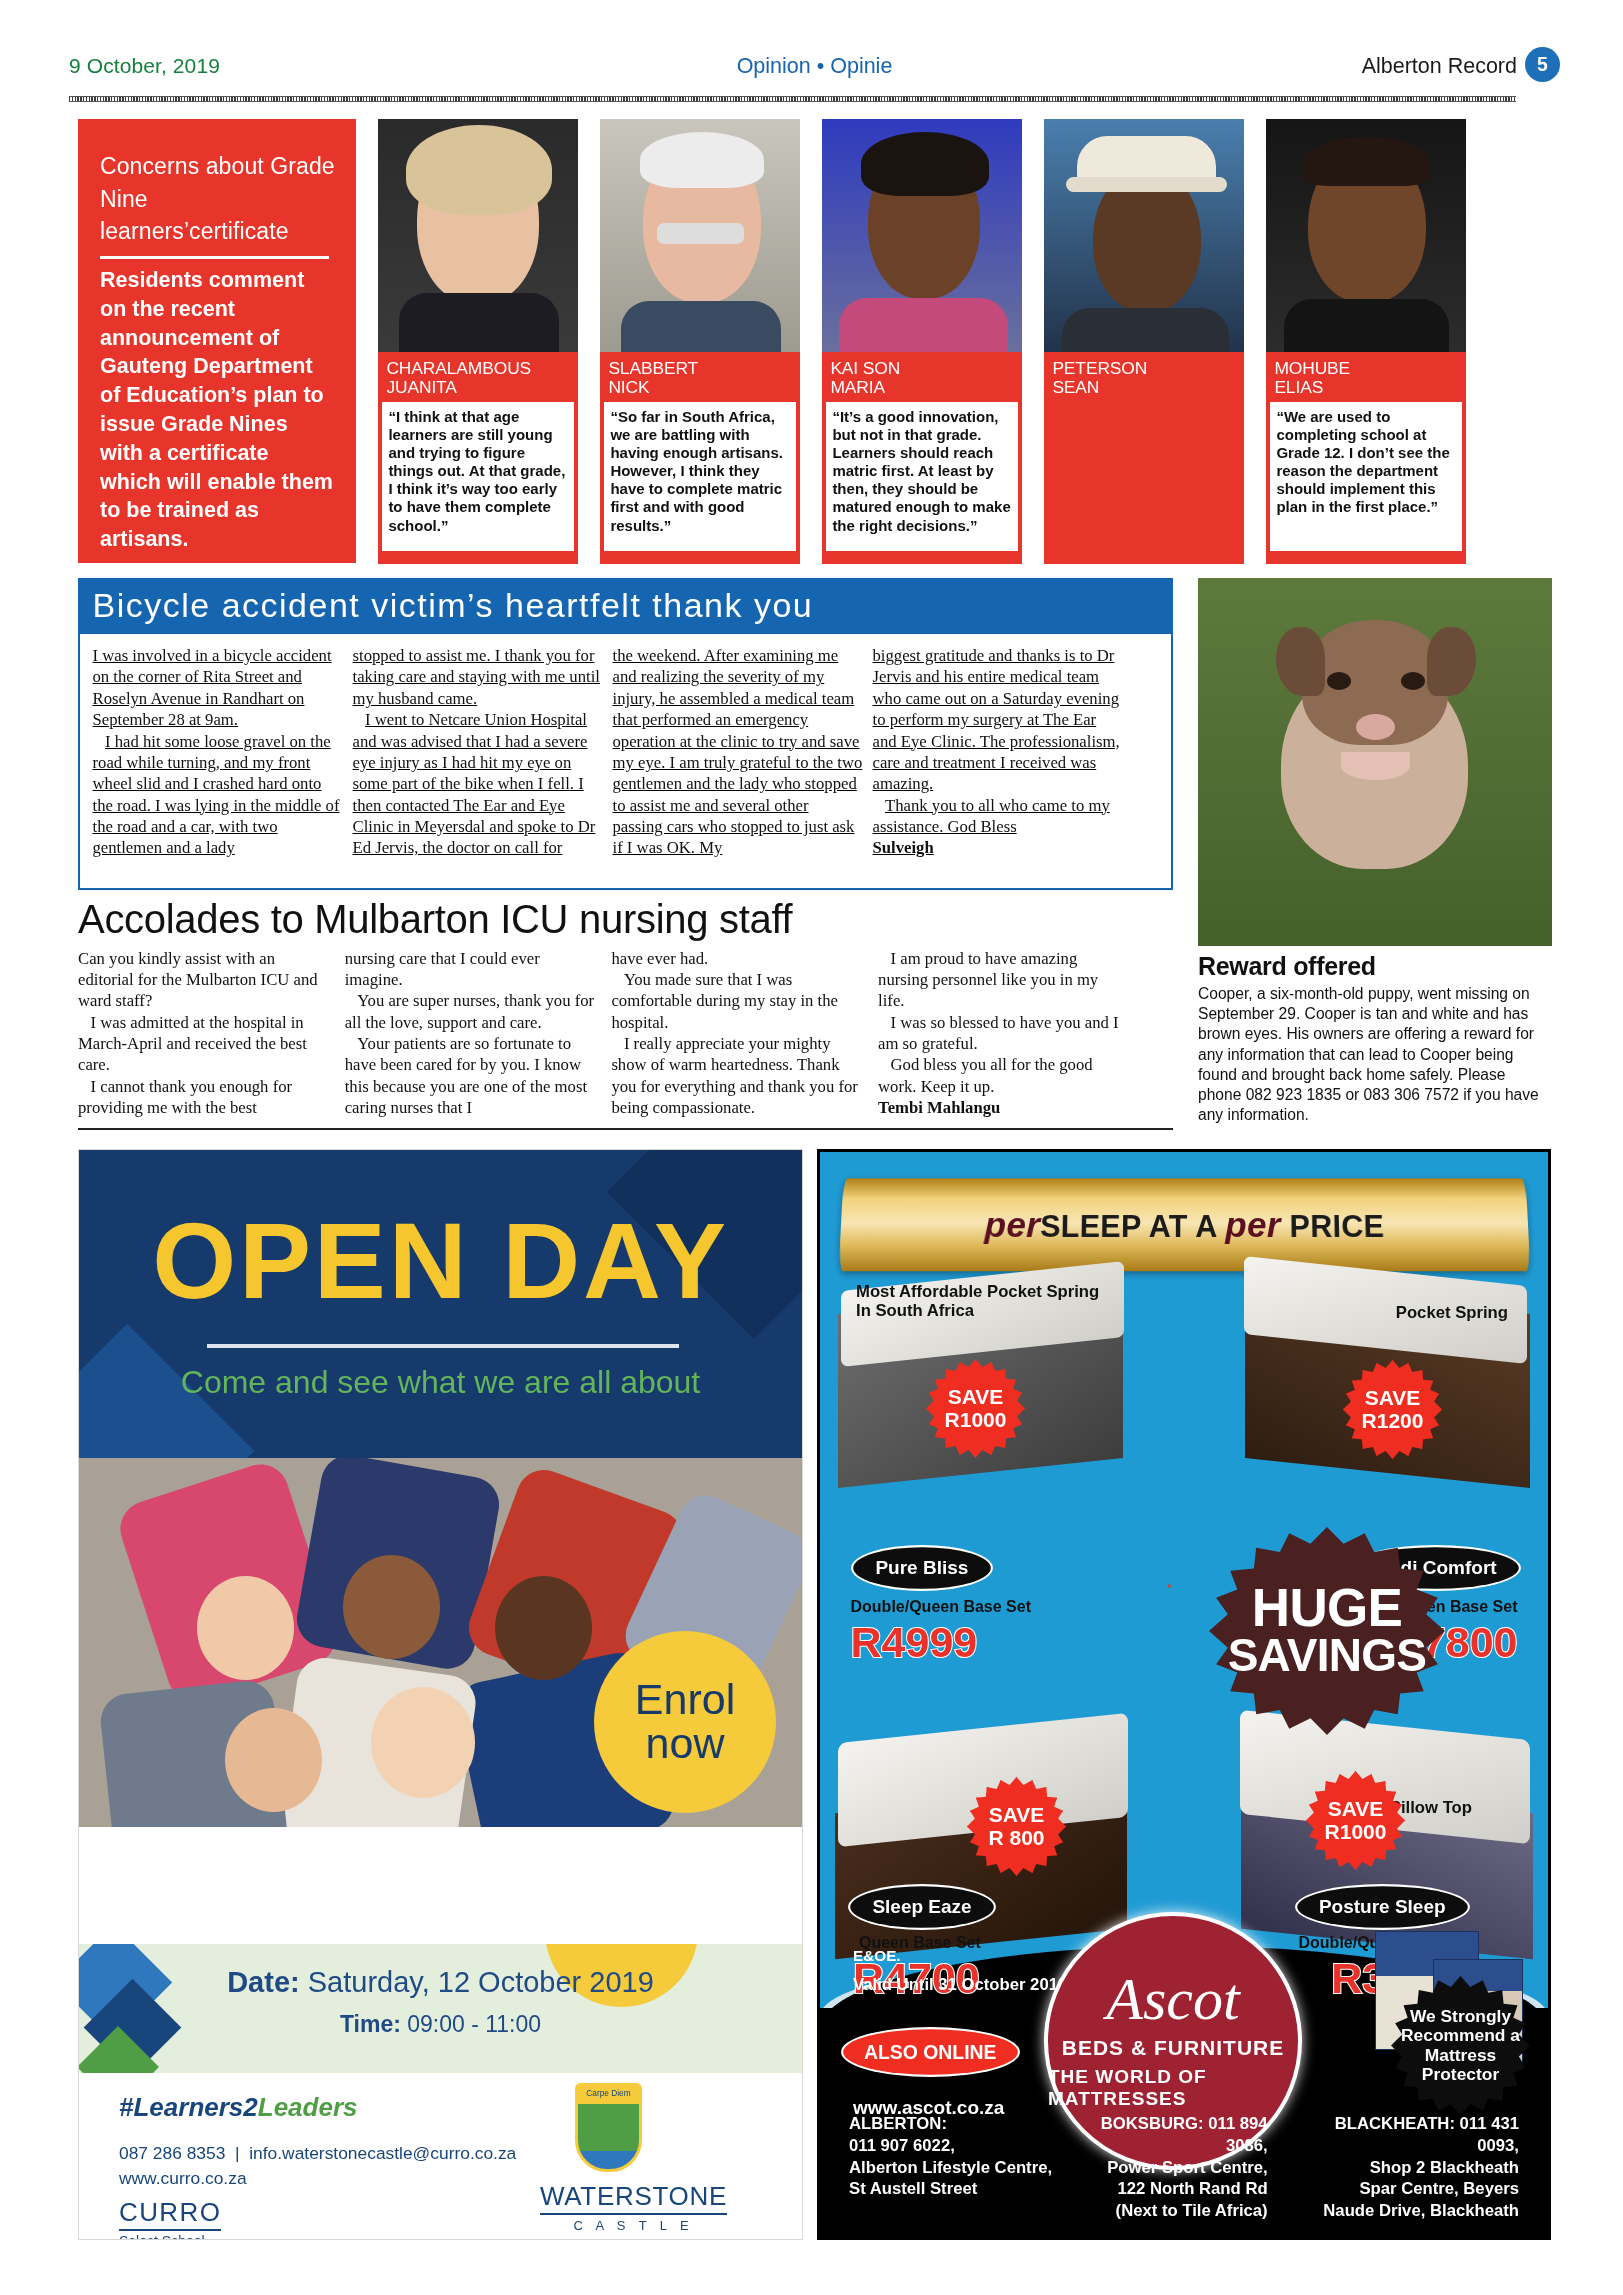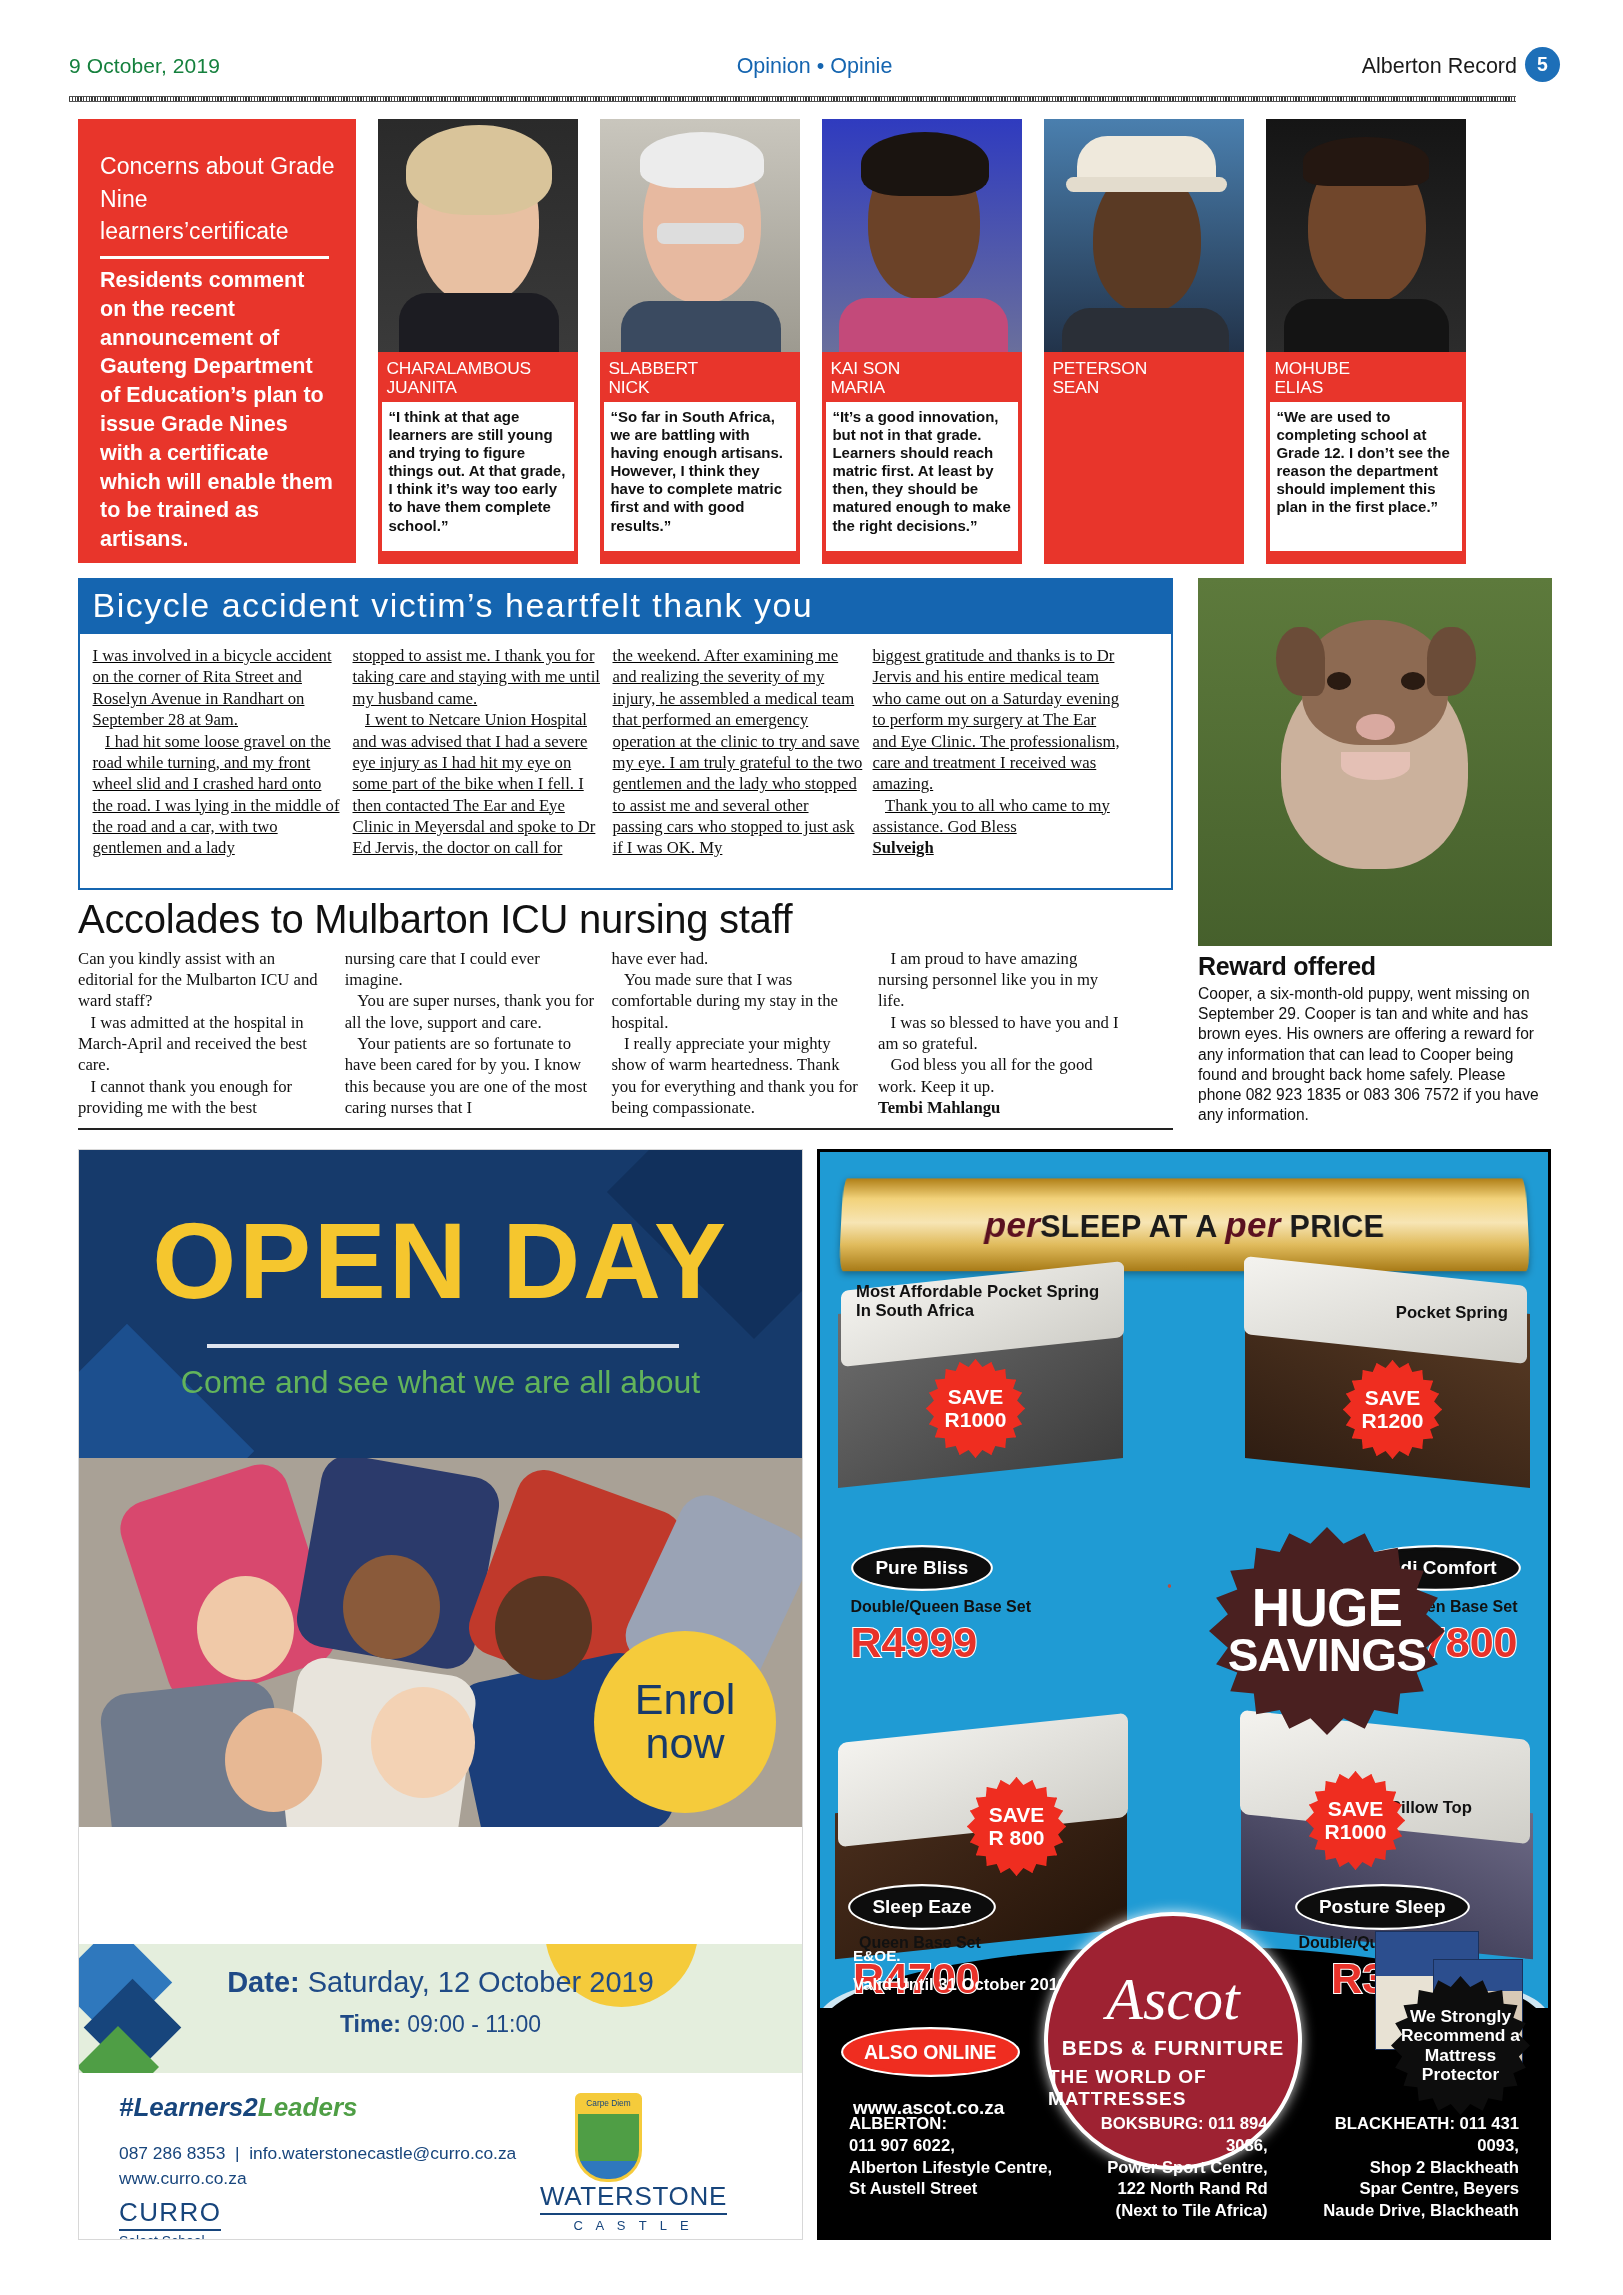--- a/index.html
+++ b/index.html
@@ -112,21 +112,21 @@
   .cg-sun { position: absolute; right: 104px; top: -90px; width: 153px; height: 153px; border-radius: 50%; background: #f5cb3b; }
 
   .curro-foot { position: absolute; left: 0; top: 923px; width: 100%; height: 168px; background: #fff; }
   .hashtag { position: absolute; left: 40px; top: 19.4px; font-size: 26px; font-style: italic; font-weight: bold; color: #17457c; }
   .hashtag .grn { color: #4f9e45; }
   .curro-contact { position: absolute; left: 40px; top: 68px; font-size: 17.4px; color: #17457c; line-height: 1.45; }
   .curro-logo { position: absolute; left: 40px; top: 124px; }
   .curro-logo .big { font-size: 26px; letter-spacing: 1.4px; color: #17457c; border-bottom: 2.1px solid #17457c; display: inline-block; padding-bottom: 1.4px;}
   .curro-logo .small { font-size: 14px; color: #17457c; display: block; margin-top: 2.1px;}
   .ws-shield {
-    position: absolute; right: 160px; top: 20px; width: 67px; height: 89px;
+    position: absolute; right: 160px; top: 10px; width: 67px; height: 89px;
     background: linear-gradient(#f5cb3b 0 22%, #4f9e45 22% 78%, #2f78bd 78% 100%);
     border: 3.5px solid #f5cb3b; border-radius: 5.6px 5.6px 32px 32px;
   }
   .ws-shield span { display:block; text-align:center; font-size: 8.3px; color:#17457c; margin-top:2.1px; }
   .ws-name { position: absolute; right: 75px; top: 108px; text-align: center; }
   .ws-name .w1 { font-size: 26px; letter-spacing: 0.7px; color: #17457c; border-bottom: 2.1px solid #17457c; display:block; padding-bottom:1.4px;}
   .ws-name .w2 { font-size: 13px; letter-spacing: 4.9px; color: #17457c; display:block; margin-top:2.8px; }
 
   
   .ascot { position: absolute; left: 817px; top: 1149px; width: 734px; height: 1091px; background: #1f9bd4; border: 3.5px solid #000; overflow: hidden; }

